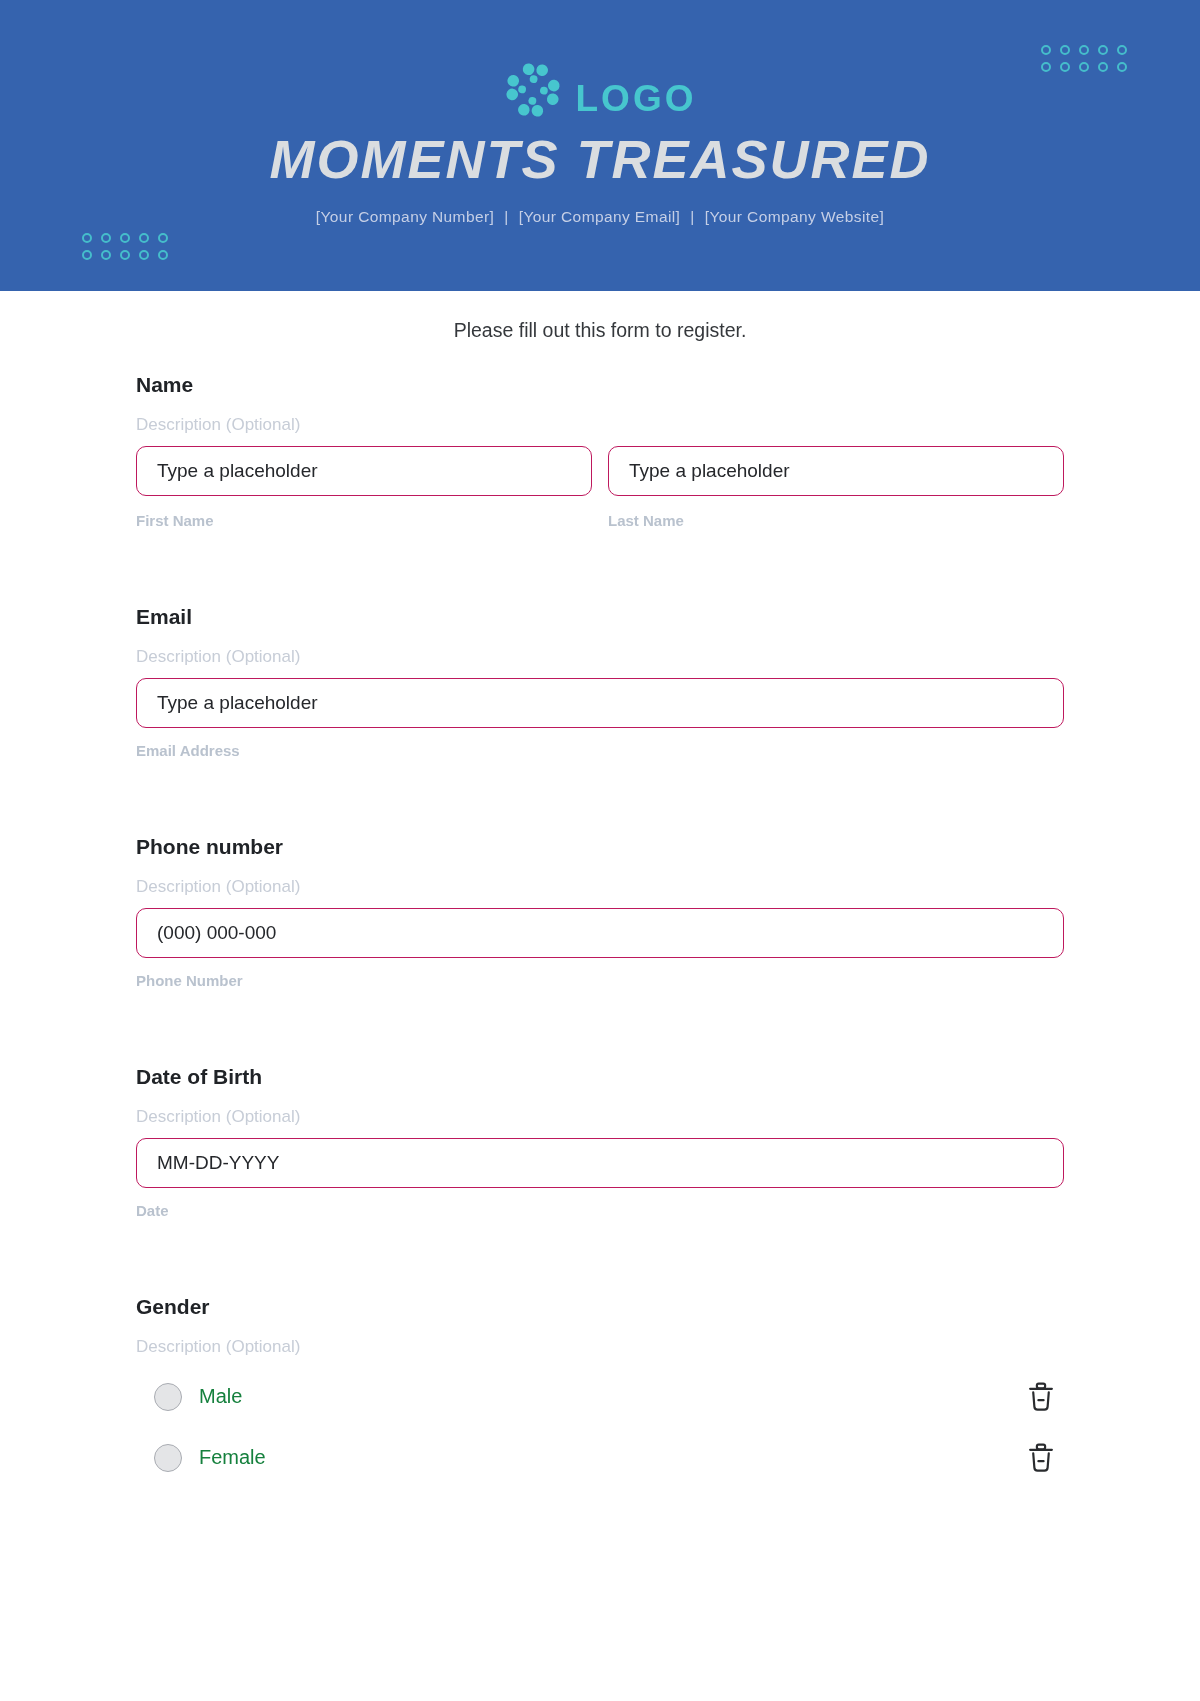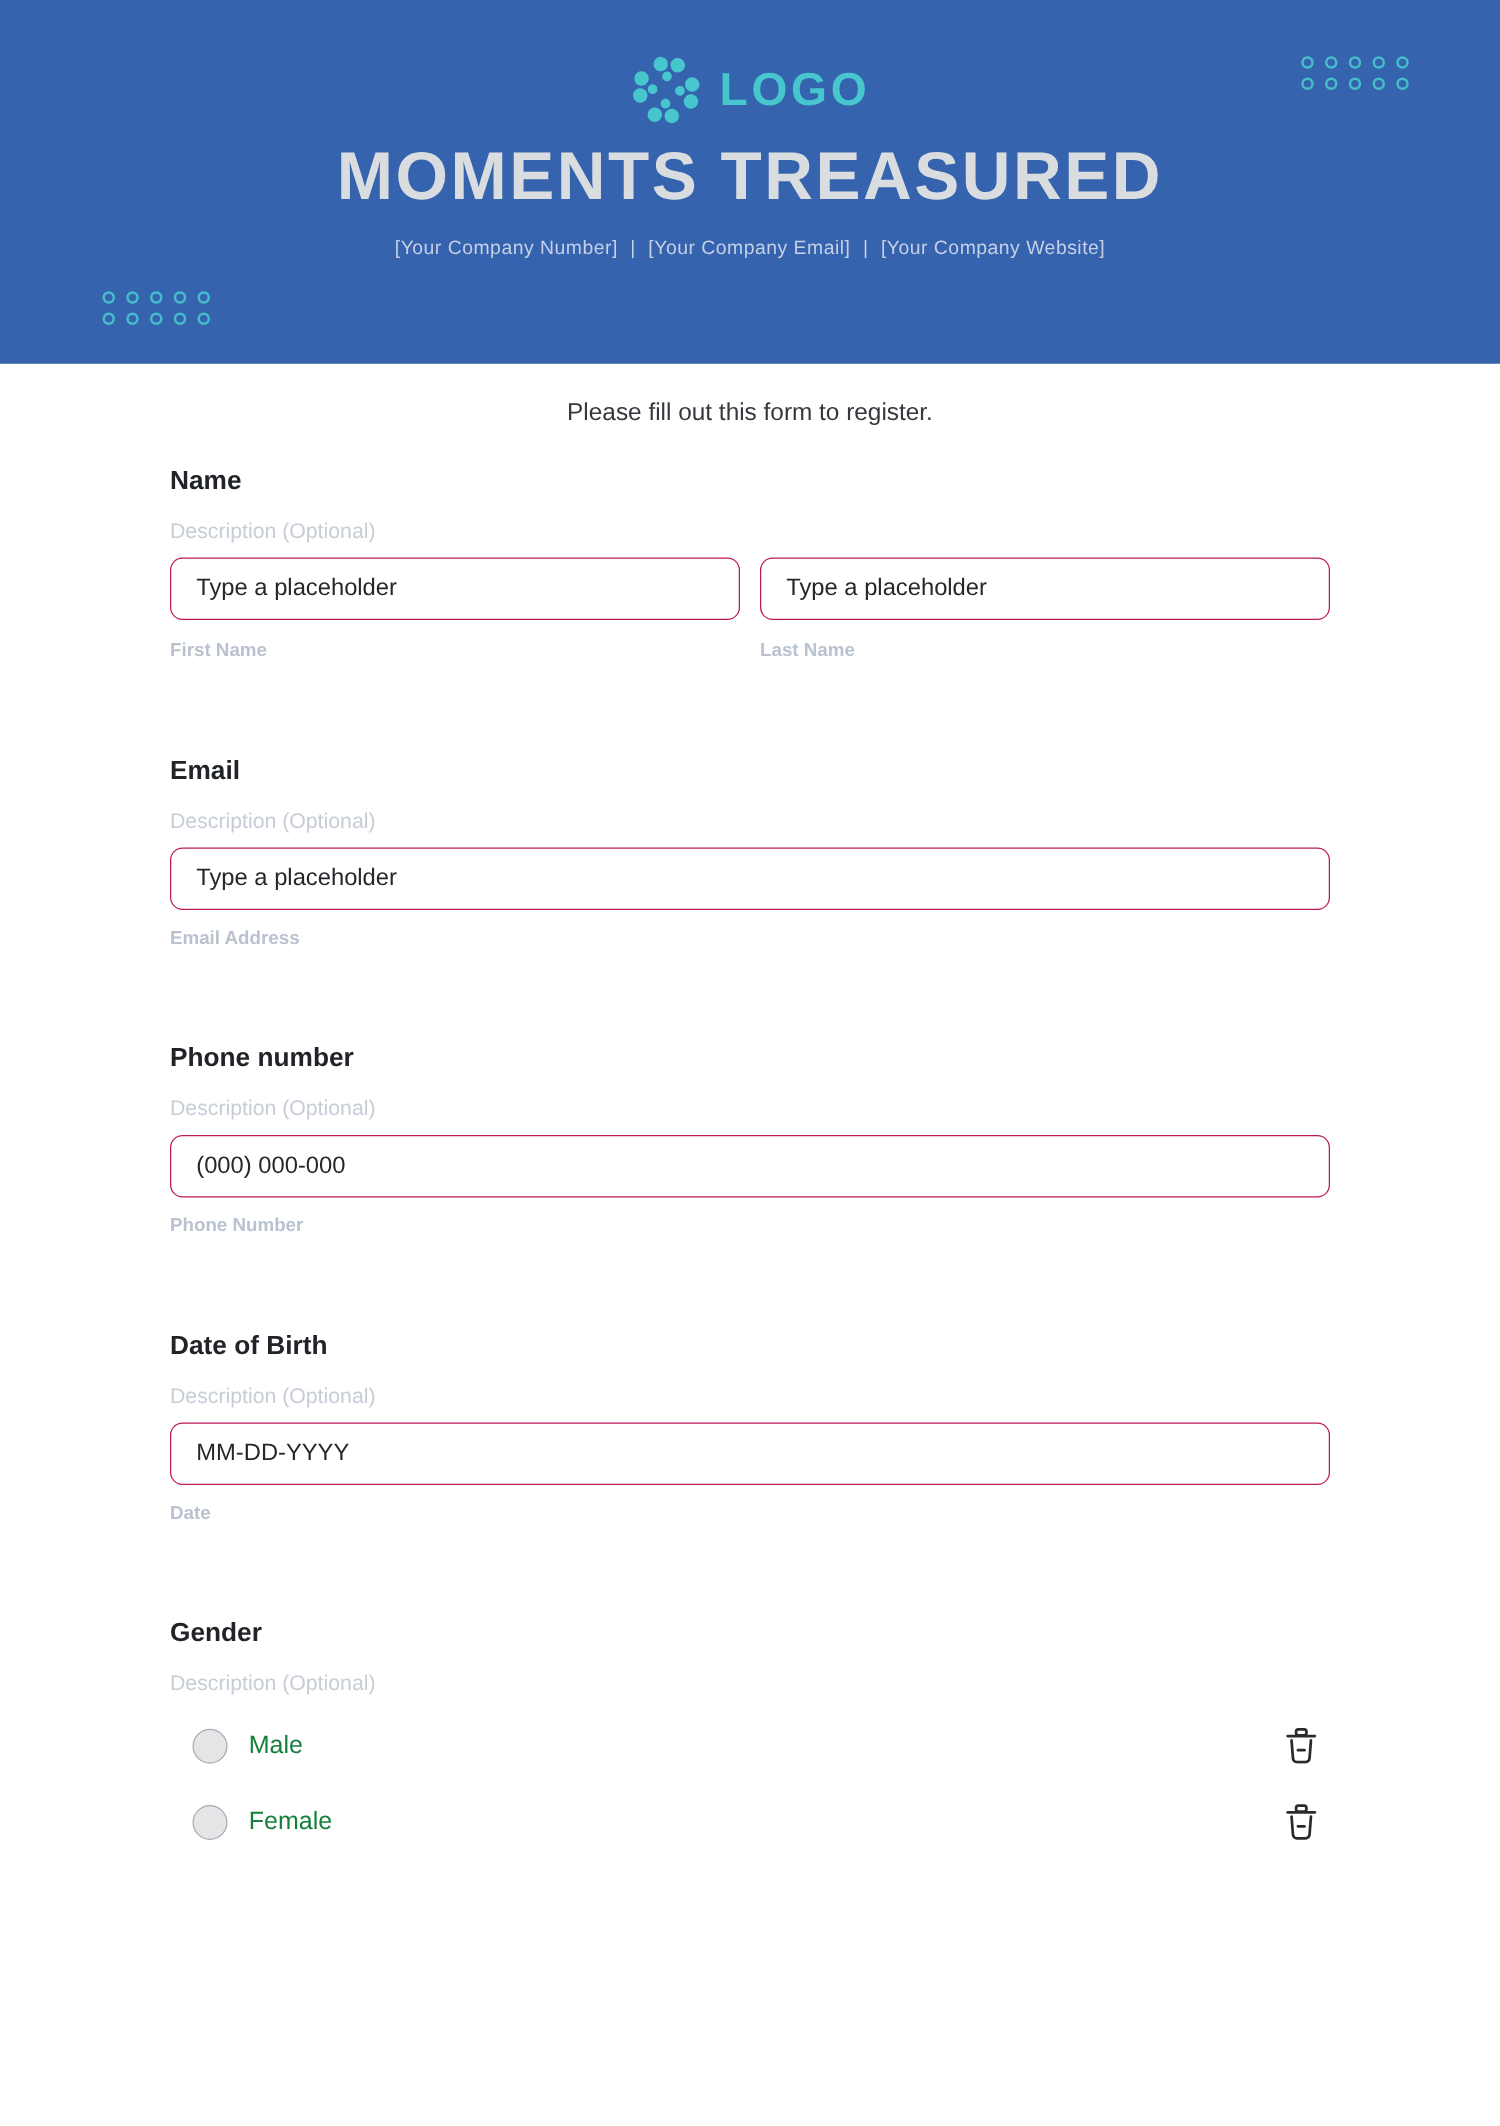--- a/index.html
+++ b/index.html
@@ -15,40 +15,41 @@
   
   .header {
     position: relative;
     width: 100%;
     height: 291px;
     background: var(--header-bg, #3563AE);
     overflow: hidden;
   }
   .logo-row {
     display: flex;
-    align-items: center;
+    align-items: flex-end;
     justify-content: center;
     gap: 14px;
-    padding-top: 42px;
+    padding-top: 60px;
   }
   .logo-row svg { display: block; }
   .logo-text {
     font-size: 37px;
     font-weight: 700;
     letter-spacing: 3px;
     color: var(--brand-teal, #47C6CE);
   }
   .company-name {
     margin: 10px 0 0 0;
     text-align: center;
     font-size: 54px;
     line-height: 58px;
     font-weight: 700;
     letter-spacing: 2px;
     color: var(--header-title, #DADDE0);
+    font-style: italic;
   }
   .meta-line {
     margin-top: 20px;
     text-align: center;
     font-size: 15.5px;
     line-height: 18px;
     letter-spacing: 0.4px;
     color: var(--header-meta, #C5CFE6);
   }
   .meta-line .sep { margin: 0 10px; }

